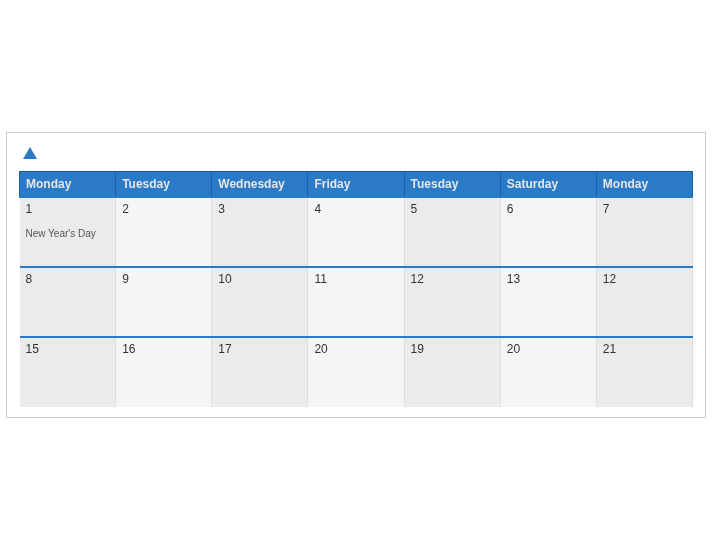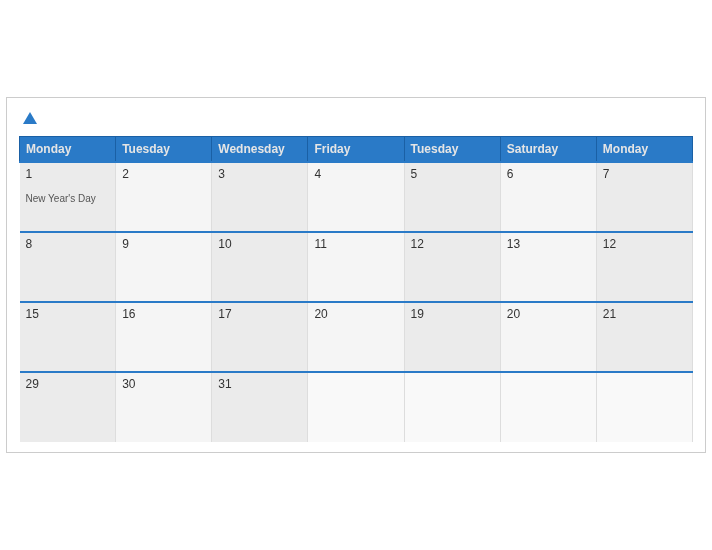--- a/index.html
+++ b/index.html
@@ -202,30 +202,15 @@
           <td>
             <span class="day-number">19</span>
           </td>
           <td>
             <span class="day-number">20</span>
           </td>
           <td>
             <span class="day-number">21</span>
           </td>
         </tr>
-        <tr>
-          <td>
-            <span class="day-number">29</span>
-          </td>
-          <td>
-            <span class="day-number">30</span>
-          </td>
-          <td>
-            <span class="day-number">31</span>
-          </td>
-          <td class="empty-cell"></td>
-          <td class="empty-cell"></td>
-          <td class="empty-cell"></td>
-          <td class="empty-cell"></td>
-        </tr>
       </tbody>
   </table>
 </div>
 
 </body></html>

